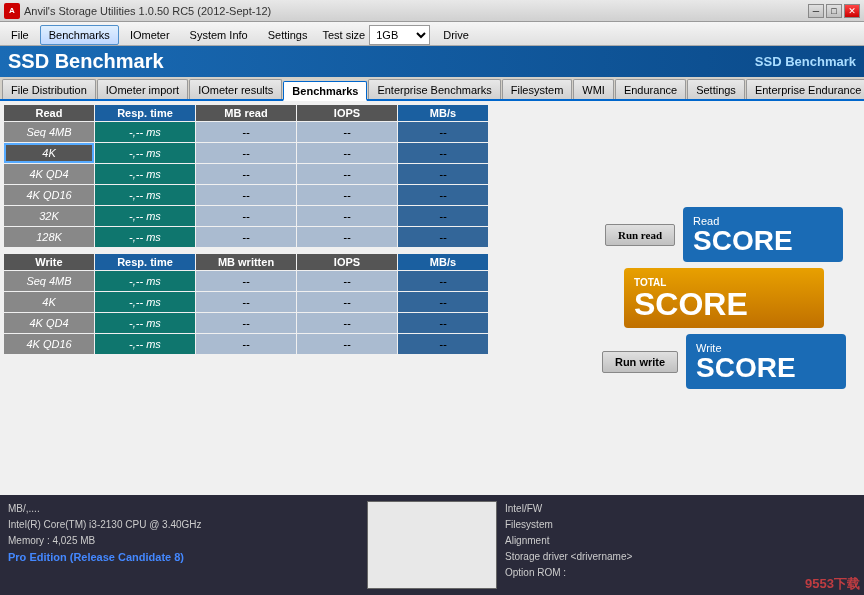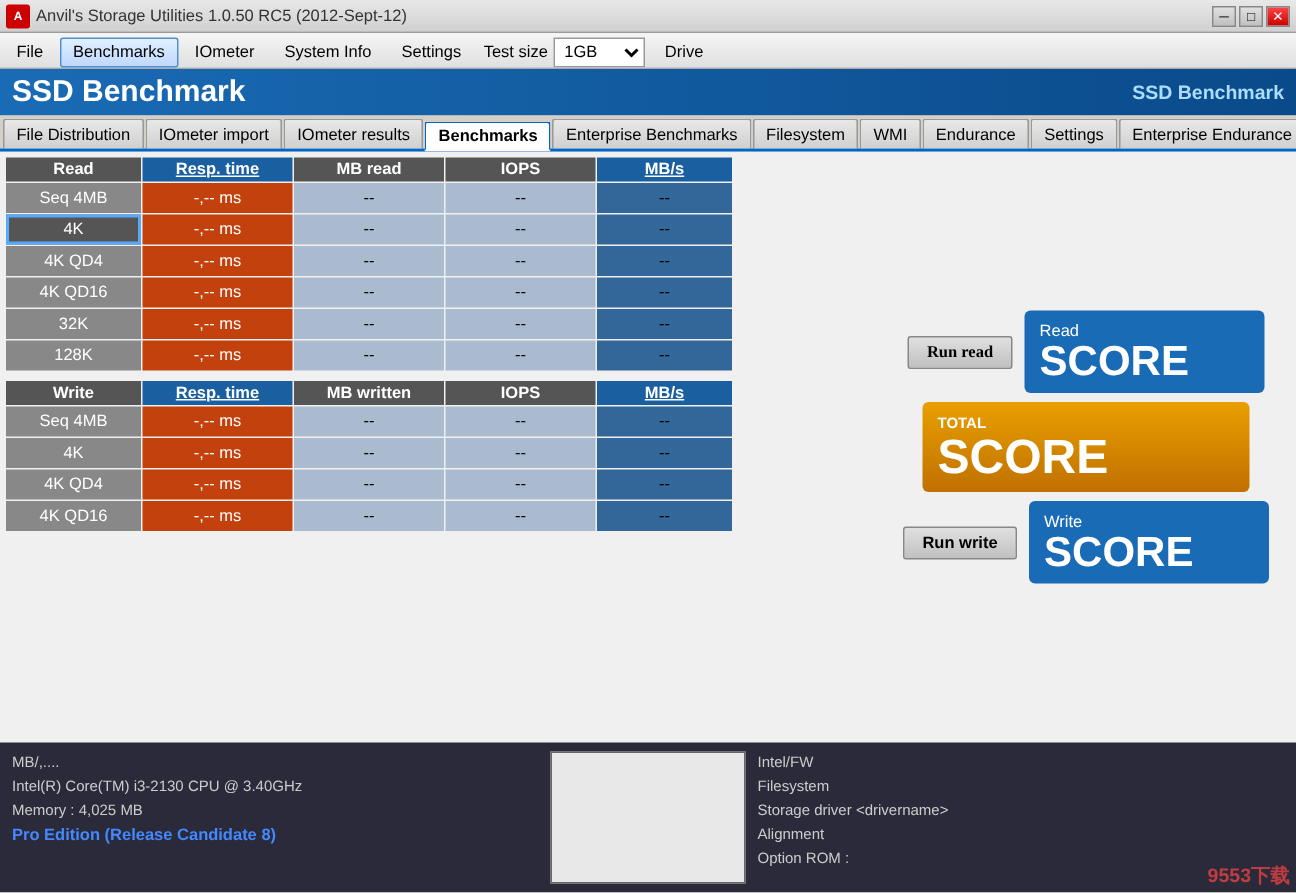--- a/index.html
+++ b/index.html
@@ -94,40 +94,41 @@
       margin-bottom: 1px;
     }
     .col-header {
       background: #555;
       color: white;
       text-align: center;
       padding: 2px 4px;
       font-size: 11px;
       font-weight: bold;
     }
-    .col-header.blue { background: #1a5fa0; text-decoration: underline; }
+    .col-header.blue { background: #1a5fa0; }
 
     .bench-row {
       display: grid;
       grid-template-columns: 90px 100px 100px 100px 90px;
       gap: 1px;
       margin-bottom: 1px;
     }
     .bench-cell {
       padding: 2px 4px;
       text-align: center;
       font-size: 11px;
       height: 20px;
       display: flex;
       align-items: center;
       justify-content: center;
+      font-style: italic;
     }
     .cell-label { background: #888; color: white; }
     .cell-label.highlight { background: #555; border: 2px solid #55aaff; }
-    .cell-ms { background: #c2410c; color: white; }
+    .cell-ms { background: #0f766e; color: white; }
     .cell-data { background: #aabbd0; }
     .cell-iops { background: #aabbd0; }
     .cell-mbs { background: #336699; }
 
     .section-divider { height: 6px; }
 
     
     .right-panel {
       width: 280px;
       padding: 4px;
@@ -160,21 +161,21 @@
       border-radius: 4px;
       cursor: pointer;
     }
 
     .score-box-total {
       background: linear-gradient(to bottom, #e8a000, #c07000);
       color: white;
       display: flex;
       align-items: center;
       justify-content: center;
-      width: 218px;
+      width: 200px;
       height: 60px;
       border-radius: 4px;
       cursor: pointer;
     }
 
     .score-box-write {
       background: #1a6bb5;
       color: white;
       display: flex;
       align-items: center;
@@ -436,23 +437,23 @@
     <div class="status-left">
       <div>MB/,....</div>
       <div>Intel(R) Core(TM) i3-2130 CPU @ 3.40GHz</div>
       <div>Memory : 4,025 MB</div>
       <div class="pro-edition">Pro Edition (Release Candidate 8)</div>
     </div>
     <div class="status-center"></div>
     <div class="status-right">
       <div>Intel/FW</div>
       <div>Filesystem</div>
+      <div>Alignment</div>
       <div>
         <span>Storage driver &lt;drivername&gt;</span>
       </div>
-      <div>Alignment</div>
       <div>Option ROM :</div>
 
     </div>
   </div>
 </div>
 
 <div class="watermark">9553下载</div>
 
 </body></html>

